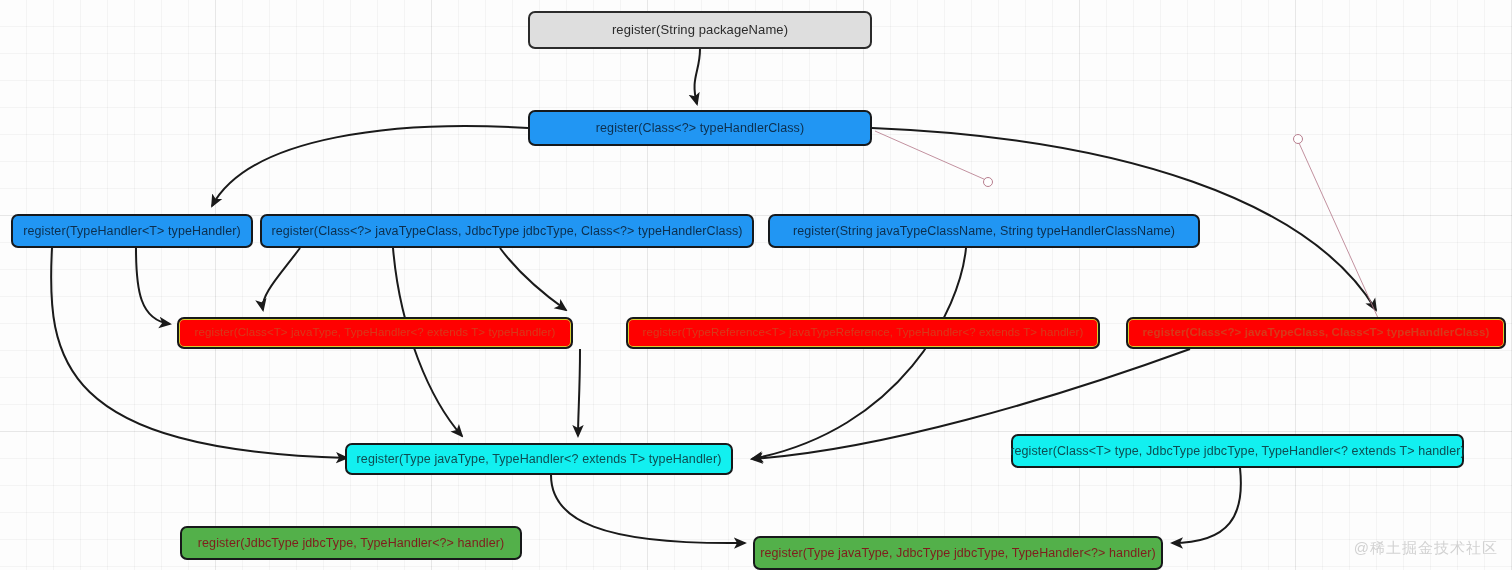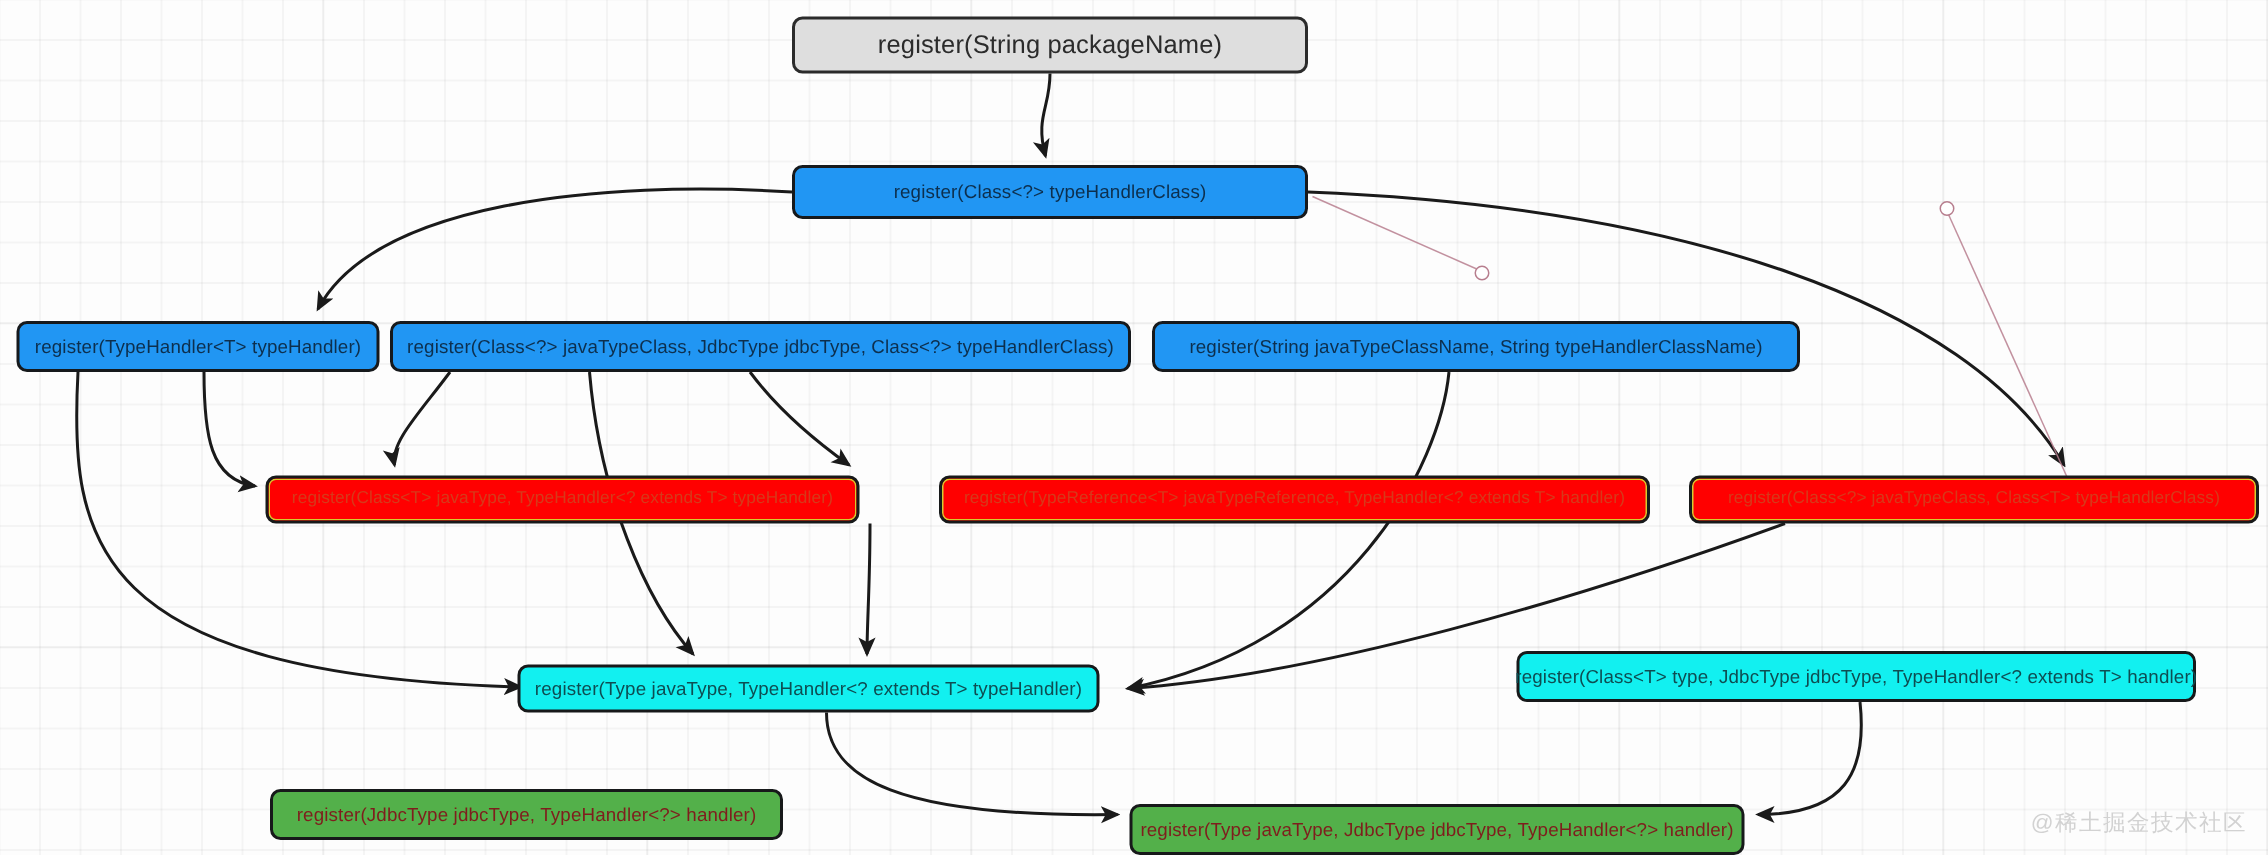--- a/index.html
+++ b/index.html
@@ -44,21 +44,21 @@
     text-align: center;
     line-height: 1.15;
     white-space: nowrap;
     letter-spacing: 0.1px;
     z-index: 5;
   }
   .node-gray {
     background: #dedede;
     border-color: #2b2b2b;
     color: #2b2b2b;
-    font-size: 17px;
+    font-size: 13px;
   }
   .node-blue {
     background: #2196f3;
     border-color: #16191c;
     color: #0d2f4d;
     font-size: 12.5px;
   }
   .node-red {
     background: #ff0000;
     border-color: #17191a;
@@ -149,21 +149,21 @@
       </div>
       <div class="node node-blue" style="left: 768px; top: 214px; width: 432px; height: 34px;">
         <span>register(String javaTypeClassName, String typeHandlerClassName)</span>
       </div>
       <div class="node node-red" style="left: 177px; top: 317px; width: 396px; height: 32px;">
         <span>register(Class&lt;T&gt; javaType, TypeHandler&lt;? extends T&gt; typeHandler)</span>
       </div>
       <div class="node node-red" style="left: 626px; top: 317px; width: 474px; height: 32px;">
         <span>register(TypeReference&lt;T&gt; javaTypeReference, TypeHandler&lt;? extends T&gt; handler)</span>
       </div>
-      <div class="node node-red" style="left: 1126px; top: 317px; width: 380px; height: 32px;">
+      <div class="node node-red" style="left: 1126px; top: 317px; width: 380px; height: 32px; font-weight: bold;">
         <span>register(Class&lt;?&gt; javaTypeClass, Class&lt;T&gt; typeHandlerClass)</span>
       </div>
       <div class="node node-cyan" style="left: 345px; top: 443px; width: 388px; height: 32px;">
         <span>register(Type javaType, TypeHandler&lt;? extends T&gt; typeHandler)</span>
       </div>
       <div class="node node-cyan" style="left: 1011px; top: 434px; width: 453px; height: 34px;">
         <span>register(Class&lt;T&gt; type, JdbcType jdbcType, TypeHandler&lt;? extends T&gt; handler)</span>
       </div>
       <div class="node node-green" style="left: 180px; top: 526px; width: 342px; height: 34px;">
         <span>register(JdbcType jdbcType, TypeHandler&lt;?&gt; handler)</span>

